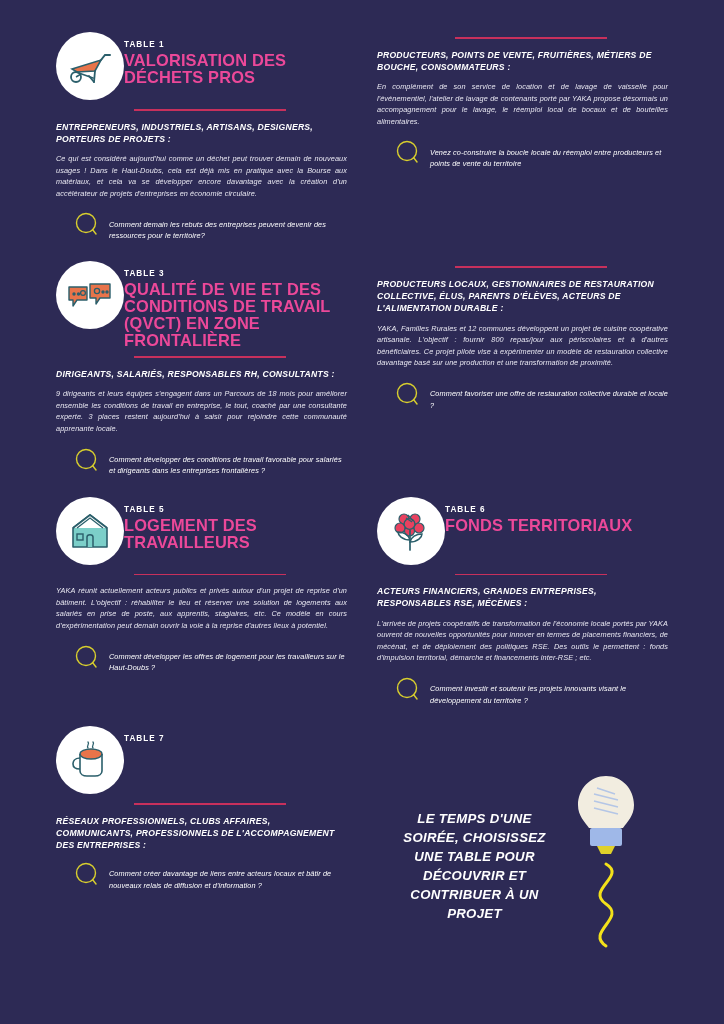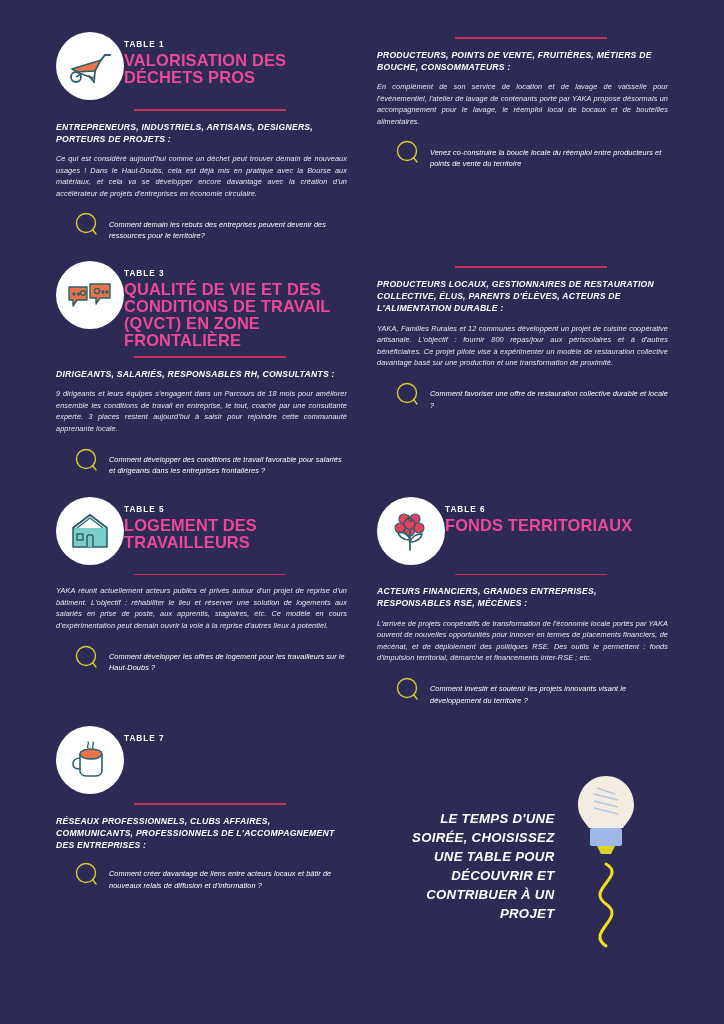--- a/index.html
+++ b/index.html
@@ -112,21 +112,21 @@
     justify-content: center;
     gap: 6px;
     padding-top: 40px;
   }
   .closing-text {
     font-size: 13.2px;
     line-height: 19px;
     font-style: italic;
     font-weight: bold;
     color: #ffffff;
-    text-align: right;
+    text-align: center;
     text-transform: uppercase;
     letter-spacing: 0.3px;
     width: 160px;
   }
   .bulb { flex: 0 0 auto; }
 </style>
 </head>
 <body>
 
 <div class="poster">

